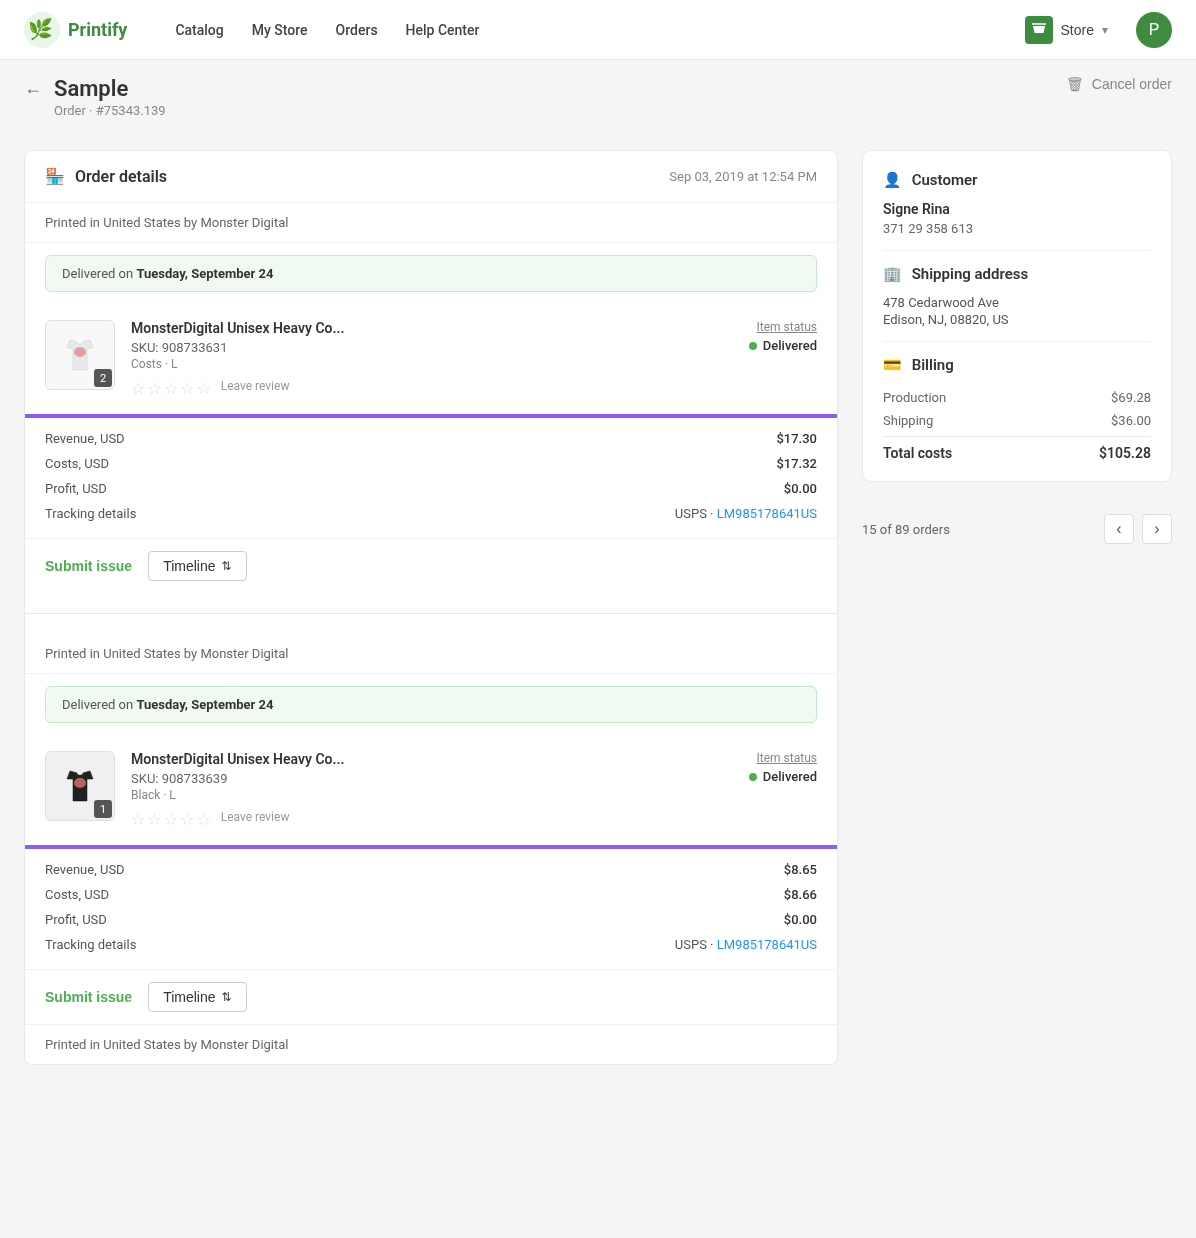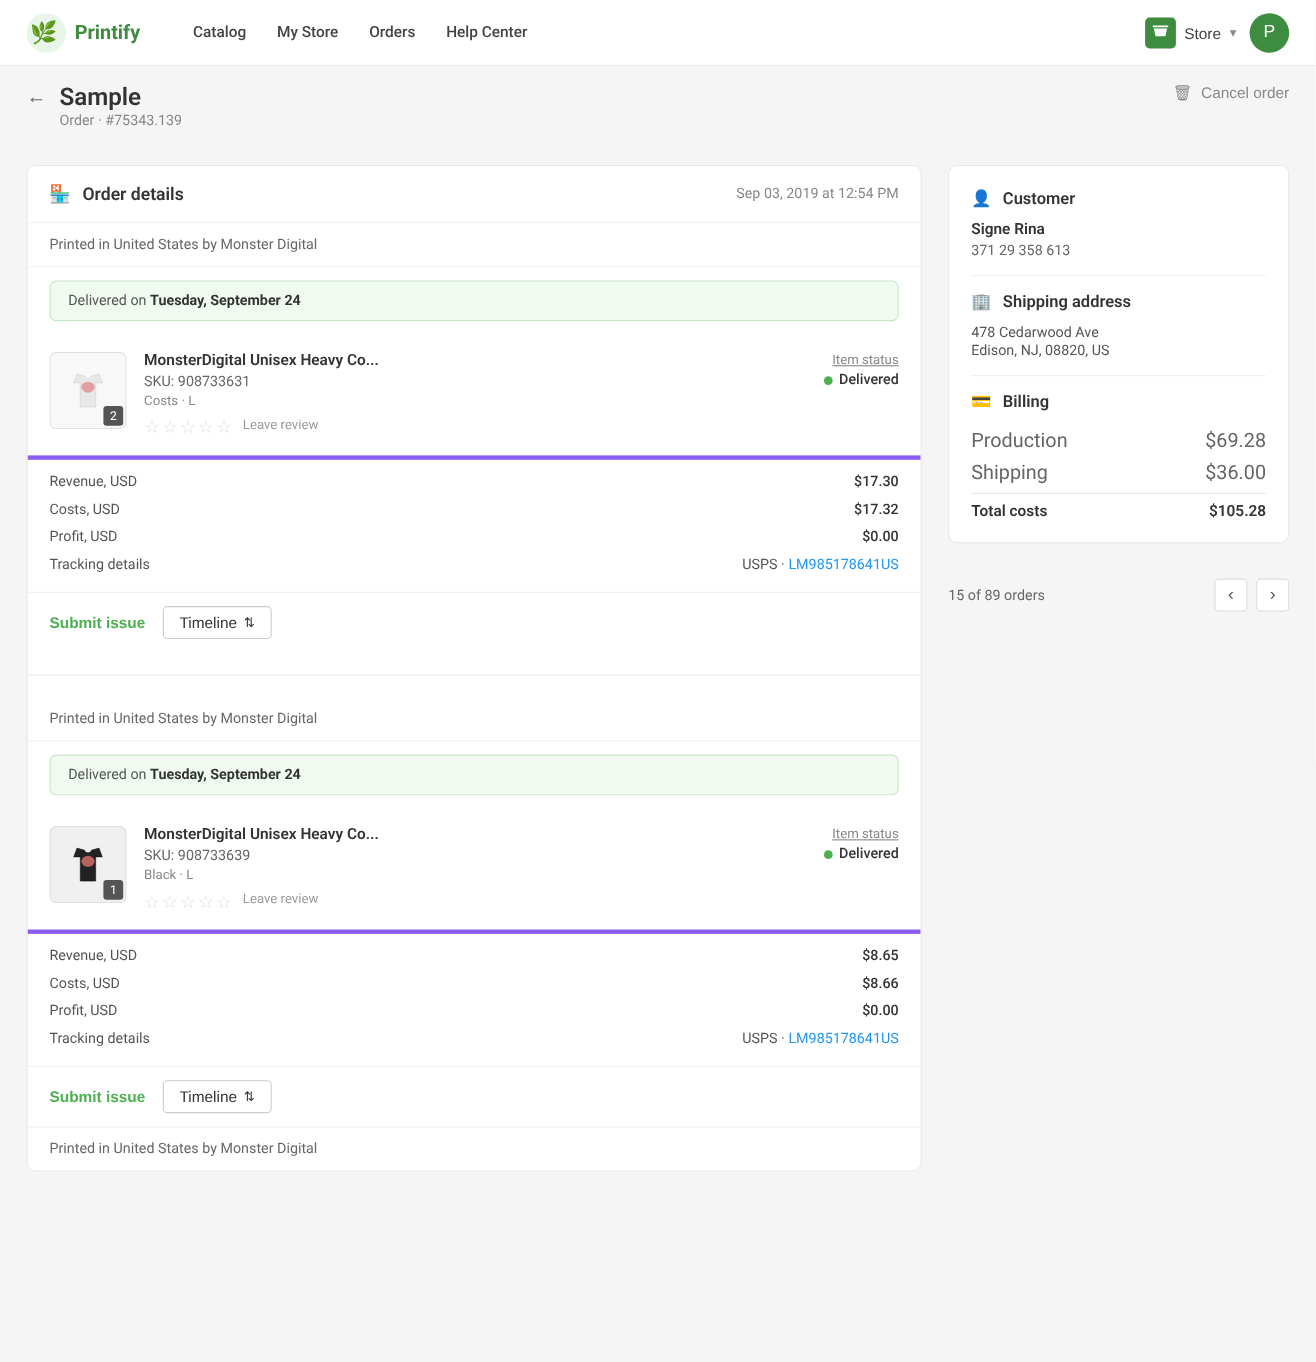--- a/index.html
+++ b/index.html
@@ -40,21 +40,21 @@
     .nav-link {
       color: #444;
       text-decoration: none;
       font-size: 14px;
       font-weight: 500;
       cursor: pointer;
     }
     .navbar-right {
       display: flex;
       align-items: center;
-      gap: 12px;
+      gap: 28px;
       margin-left: auto;
     }
     .store-btn {
       display: flex;
       align-items: center;
       gap: 8px;
       border: none;
       background: none;
       cursor: pointer;
       font-size: 14px;
@@ -307,21 +307,21 @@
       font-size: 15px;
       font-weight: 600;
       margin-bottom: 12px;
     }
     .customer-name { font-size: 14px; font-weight: 600; margin-bottom: 4px; }
     .customer-phone { color: #666; font-size: 13px; }
     .address-line { color: #555; font-size: 13px; margin-bottom: 2px; }
     .billing-row {
       display: flex;
       justify-content: space-between;
-      font-size: 18px;
+      font-size: 13px;
       color: #666;
       padding: 4px 0;
     }
     .billing-total-row {
       display: flex;
       justify-content: space-between;
       font-size: 14px;
       font-weight: 600;
       color: #333;
       padding: 8px 0 0 0;

